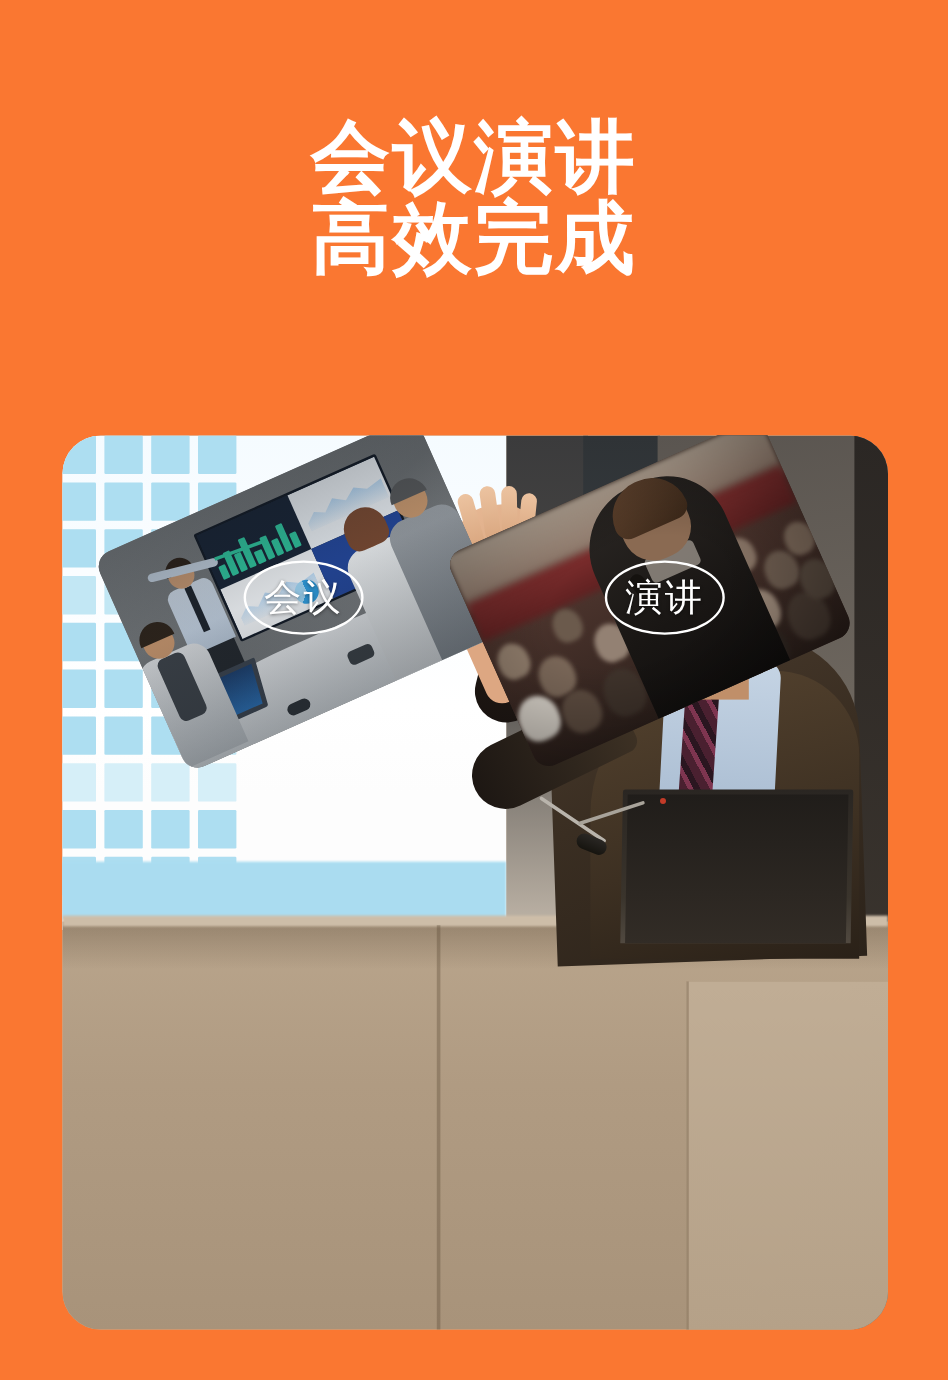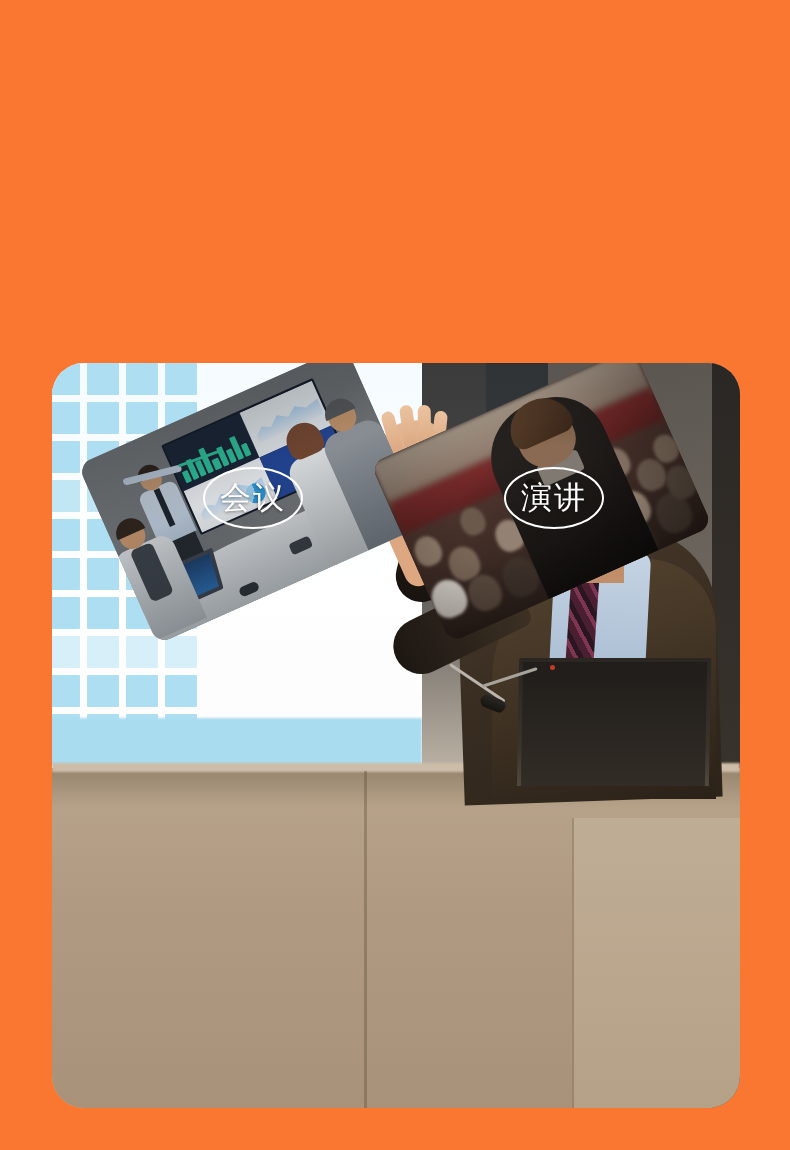--- a/index.html
+++ b/index.html
@@ -564,20 +564,24 @@
     white-space:nowrap;
   }
   .ellipse-meeting { left:203px; top:467px; width:100px; height:62px; }
   .ellipse-speech  { left:504px; top:467px; width:100px; height:62px; }
 </style>
 </head>
 <body>
 
 <div class="page">
 
+  <div class="headline">
+    <span class="line">会议演讲</span>
+    <span class="line">高效完成</span>
+  </div>
 
 
   <div class="card">
 
     <div class="photo">
 
       <div class="screen"></div>
       <div class="grid">
         <i></i>
           <i></i>

